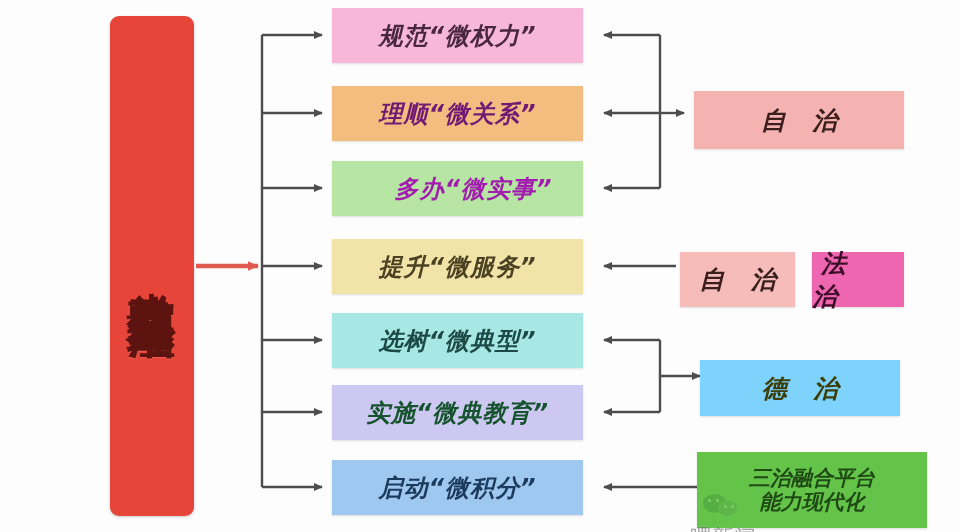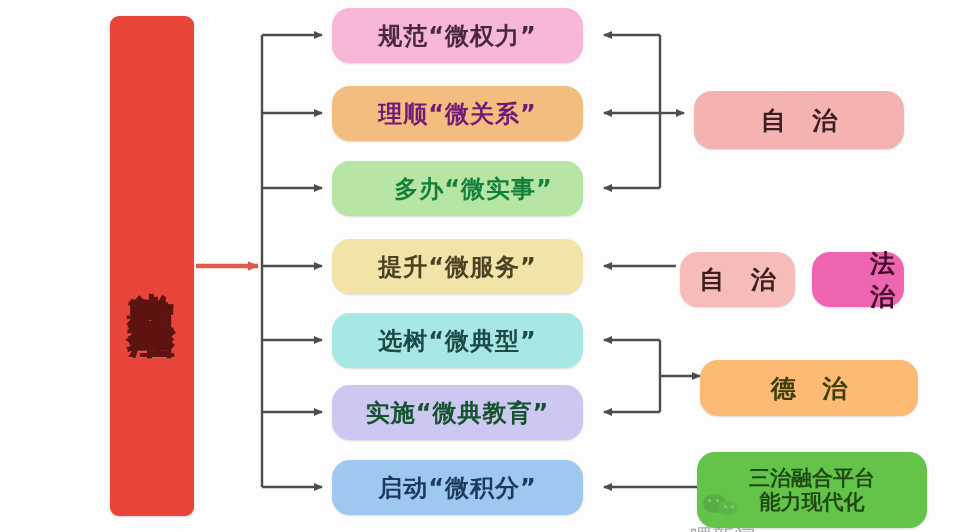--- a/index.html
+++ b/index.html
@@ -40,28 +40,29 @@
     font-size: 48px;
     line-height: 1.30;
     letter-spacing: 3px;
     color: #5d1410;
     text-shadow: 0 1px 0 rgba(255,255,255,0.12);
     white-space: nowrap;
   }
   
   .node {
     position: absolute;
-    border-radius: 18px;
+    border-radius: 0;
     display: flex;
     align-items: center;
     justify-content: center;
     font-weight: 700;
     box-sizing: border-box;
     box-shadow: 0 1px 2px rgba(0,0,0,0.13);
-    text-align: right;
+    text-align: left;
+    font-style: italic;
   }
   .mid-node {
     left: 332px;
     width: 251px;
     height: 55px;
     font-size: 24px;
     letter-spacing: 1px;
   }
   .right-node {
     font-size: 25px;
@@ -176,21 +177,21 @@
       <path d="M196,266 L258,266" marker-end="url(#ahRed)"></path>
     </g>
   </svg>
 
   <div class="node mid-node" style="top: 8px; background: rgb(246, 183, 216); color: rgb(74, 39, 64);">
     <span>规范“微权力”</span>
   </div>
   <div class="node mid-node" style="top: 86px; background: rgb(244, 189, 128); color: #701a75;">
     <span>理顺“微关系”</span>
   </div>
-  <div class="node mid-node" style="top: 161px; background: rgb(182, 229, 164); color: #15803d; padding-left: 32px;">
+  <div class="node mid-node" style="top: 161px; background: rgb(182, 229, 164); color: #a21caf; padding-left: 32px;">
     <span>多办“微实事”</span>
   </div>
   <div class="node mid-node" style="top: 239px; background: rgb(242, 227, 168); color: rgb(74, 66, 34);">
     <span>提升“微服务”</span>
   </div>
   <div class="node mid-node" style="top: 313px; background: rgb(168, 232, 228); color: rgb(29, 74, 71);">
     <span>选树“微典型”</span>
   </div>
   <div class="node mid-node" style="top: 385px; background: rgb(205, 200, 242); color: #14532d;">
     <span>实施“微典教育”</span>
@@ -204,21 +205,21 @@
   </div>
 
   <div class="node right-node" style="left: 680px; top: 240px; width: 115px; height: 55px; background: rgb(245, 188, 186); color: rgb(58, 31, 29);">
     <span>自 治</span>
   </div>
 
   <div class="node right-node" style="left: 812px; top: 240px; width: 92px; height: 55px; background: rgb(239, 102, 176); color: rgb(61, 13, 40);">
     <span>法 治</span>
   </div>
 
-  <div class="node right-node" style="left: 700px; top: 348px; width: 218px; height: 56px; background: #fdba74; color: rgb(61, 61, 8);">
+  <div class="node right-node" style="left: 700px; top: 348px; width: 200px; height: 56px; background: #7dd3fc; color: rgb(61, 61, 8);">
     <span>德 治</span>
   </div>
 
   <div class="node green-node" style="left: 697px; top: 452px; width: 230px; height: 76px; background: rgb(100, 196, 74); color: rgb(31, 74, 20);">
     <span>三治融合平台</span>
     <span>能力现代化</span>
   </div>
 
   <div class="watermark" style="left:690px; top:492px;">
     <span class="wechat-glyph">

